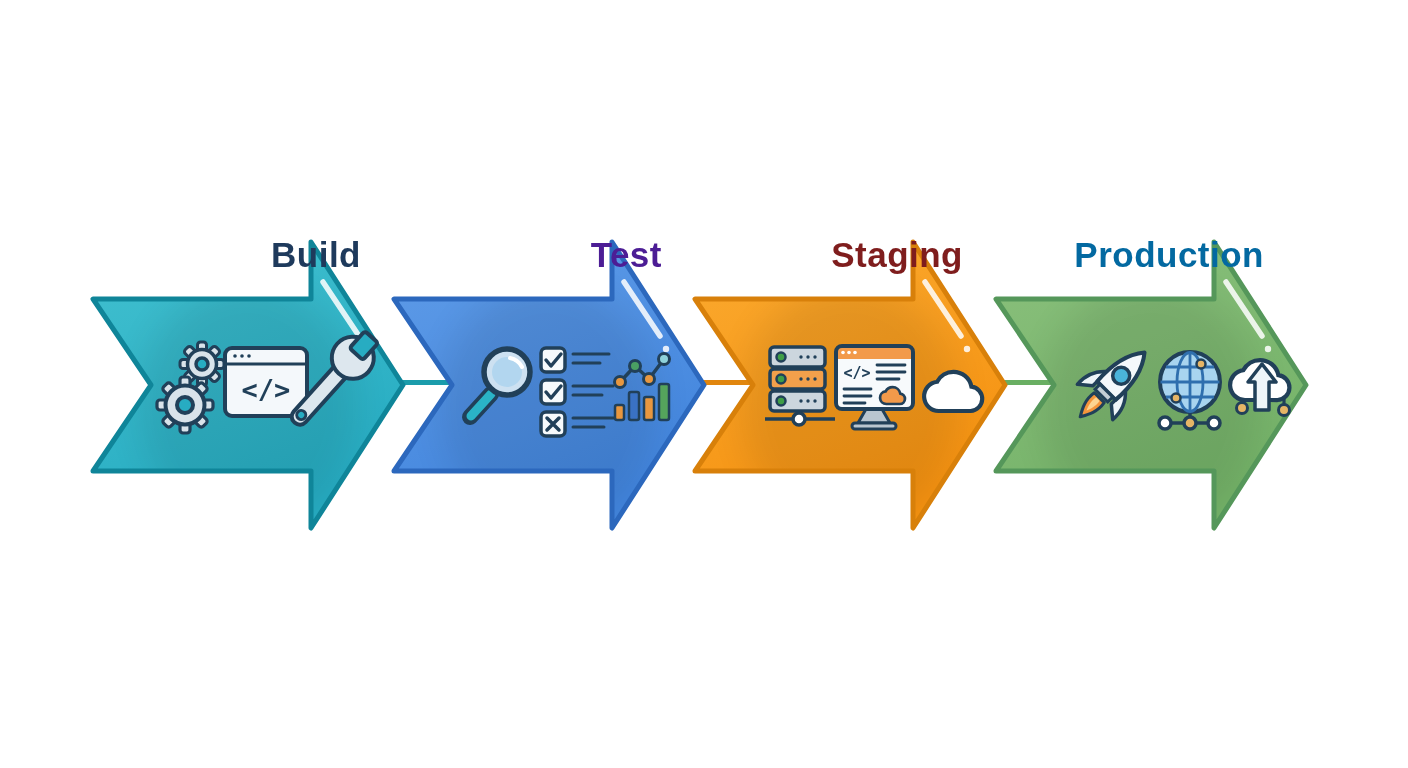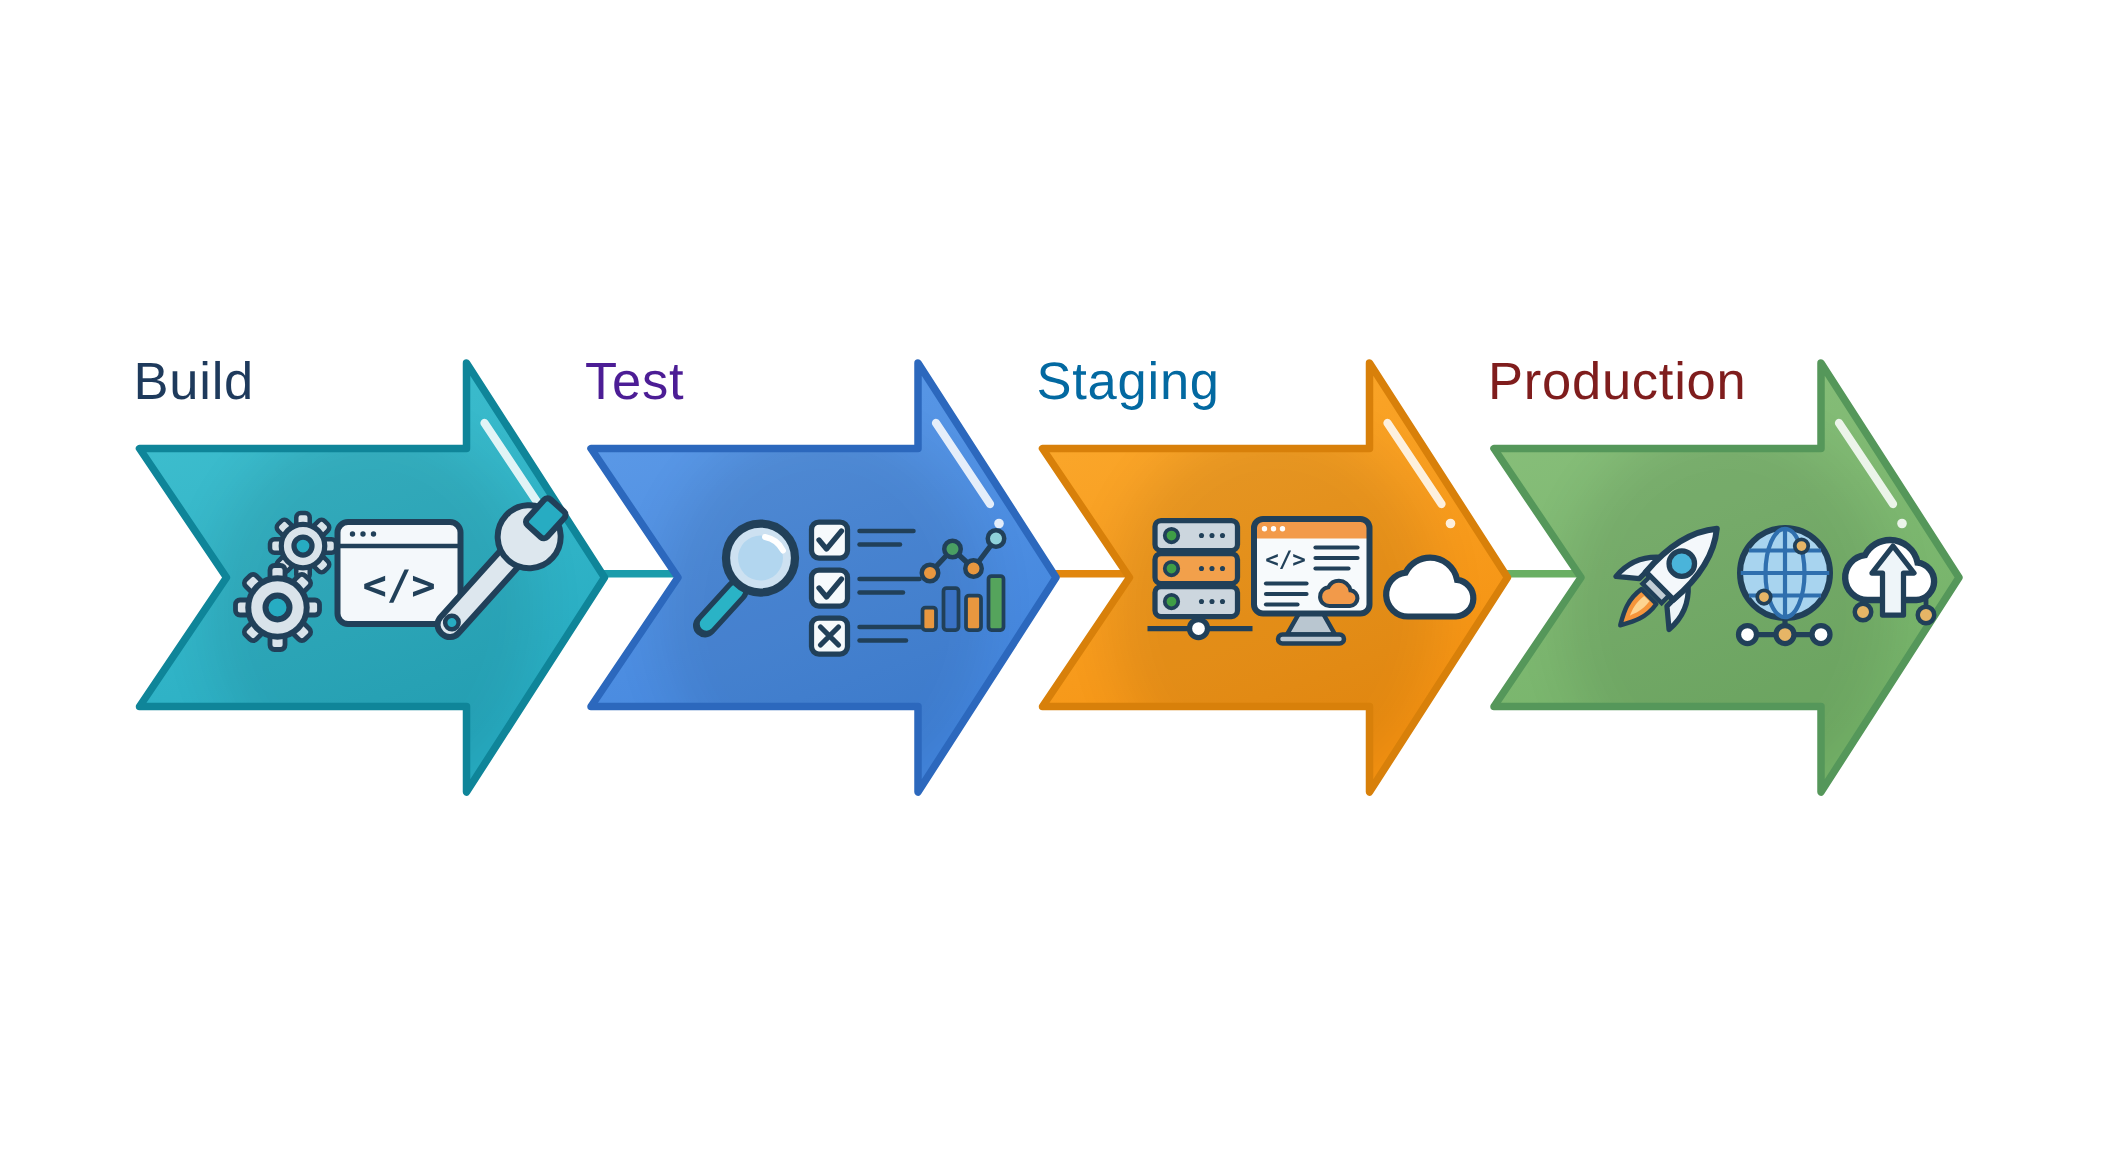--- a/index.html
+++ b/index.html
@@ -2,21 +2,21 @@
 <html><head>
 <meta charset="utf-8">
 <style>
   html,body{margin:0;padding:0;}
   body{font-family:"Liberation Sans", sans-serif;}
   .canvas{position:relative;width:1408px;height:768px;background:#ffffff;overflow:hidden;}
   .stage{position:absolute;top:236px;width:318px;height:298px;}
   .stage svg.arrow-svg{position:absolute;left:0;top:0;overflow:visible;}
   .stage-label{
     position:absolute;top:0px;left:0;width:272px;
-    text-align:left;font-size:35px;font-weight:400;line-height:38px;
+    text-align:right;font-size:35px;font-weight:700;line-height:38px;
     letter-spacing:0.5px;z-index:2;
   }
   .connector{position:absolute;top:380px;height:5px;z-index:0;border-radius:2px;}
   .code-glyph{font-family:"DejaVu Sans Mono", monospace;font-size:27px;font-weight:bold;fill:#214059;}
   .code-glyph-sm{font-family:"DejaVu Sans Mono", monospace;font-size:15px;font-weight:bold;fill:#214059;}
 </style>
 </head>
 <body>
 
 <div class="canvas">
@@ -145,21 +145,21 @@
         <polyline points="226,140 241,124 255,137 270,117" fill="none" stroke-width="3.5" stroke-linecap="round" stroke-linejoin="round"></polyline>
         <circle cx="226" cy="140" r="5.5" fill="#e8973f" stroke-width="3"></circle>
         <circle cx="241" cy="124" r="5.5" fill="#4a9f63" stroke-width="3"></circle>
         <circle cx="255" cy="137" r="5.5" fill="#e8973f" stroke-width="3"></circle>
         <circle cx="270" cy="117" r="5.5" fill="#8fd2da" stroke-width="3"></circle>
       </g>
     </svg>
   </div>
 
   <div class="stage" style="left:691px;">
-    <div class="stage-label" style="color:#0369a1">Staging</div>
+    <div class="stage-label" style="color:#7f1d1d">Staging</div>
     <svg class="arrow-svg" width="318" height="298" viewBox="-4 -6 318 298">
       <defs>
         <linearGradient id="g2" x1="0" y1="0" x2="0.4" y2="1">
           <stop offset="0" stop-color="#fbaa2f"></stop>
           <stop offset="1" stop-color="#f59211"></stop>
         </linearGradient>
         <clipPath id="c2">
             <polygon points="0,57 218,57 218,0 310,143 218,286 218,229 0,229 58,143"></polygon>
           </clipPath>
         <filter id="b2" x="-50%" y="-50%" width="200%" height="200%">
@@ -222,21 +222,21 @@
         </g>
       </g>
 
       <g transform="translate(229,120) scale(2.45)">
         <path d="M19.35 10.04 A7.49 7.49 0 0 0 12 4 A7.49 7.49 0 0 0 5.35 8.04 A6 6 0 0 0 6 20 h13 a5 5 0 0 0 0.35 -9.96 z" fill="#ffffff" stroke="#214059" stroke-width="1.7"></path>
       </g>
     </svg>
   </div>
 
   <div class="stage" style="left:992px;">
-    <div class="stage-label" style="color:#7f1d1d">Production</div>
+    <div class="stage-label" style="color:#0369a1">Production</div>
     <svg class="arrow-svg" width="318" height="298" viewBox="-4 -6 318 298">
       <defs>
         <linearGradient id="g3" x1="0" y1="0" x2="0.4" y2="1">
           <stop offset="0" stop-color="#8ac07c"></stop>
           <stop offset="1" stop-color="#74b268"></stop>
         </linearGradient>
         <clipPath id="c3">
             <polygon points="0,57 218,57 218,0 310,143 218,286 218,229 0,229 58,143"></polygon>
           </clipPath>
         <filter id="b3" x="-50%" y="-50%" width="200%" height="200%">

